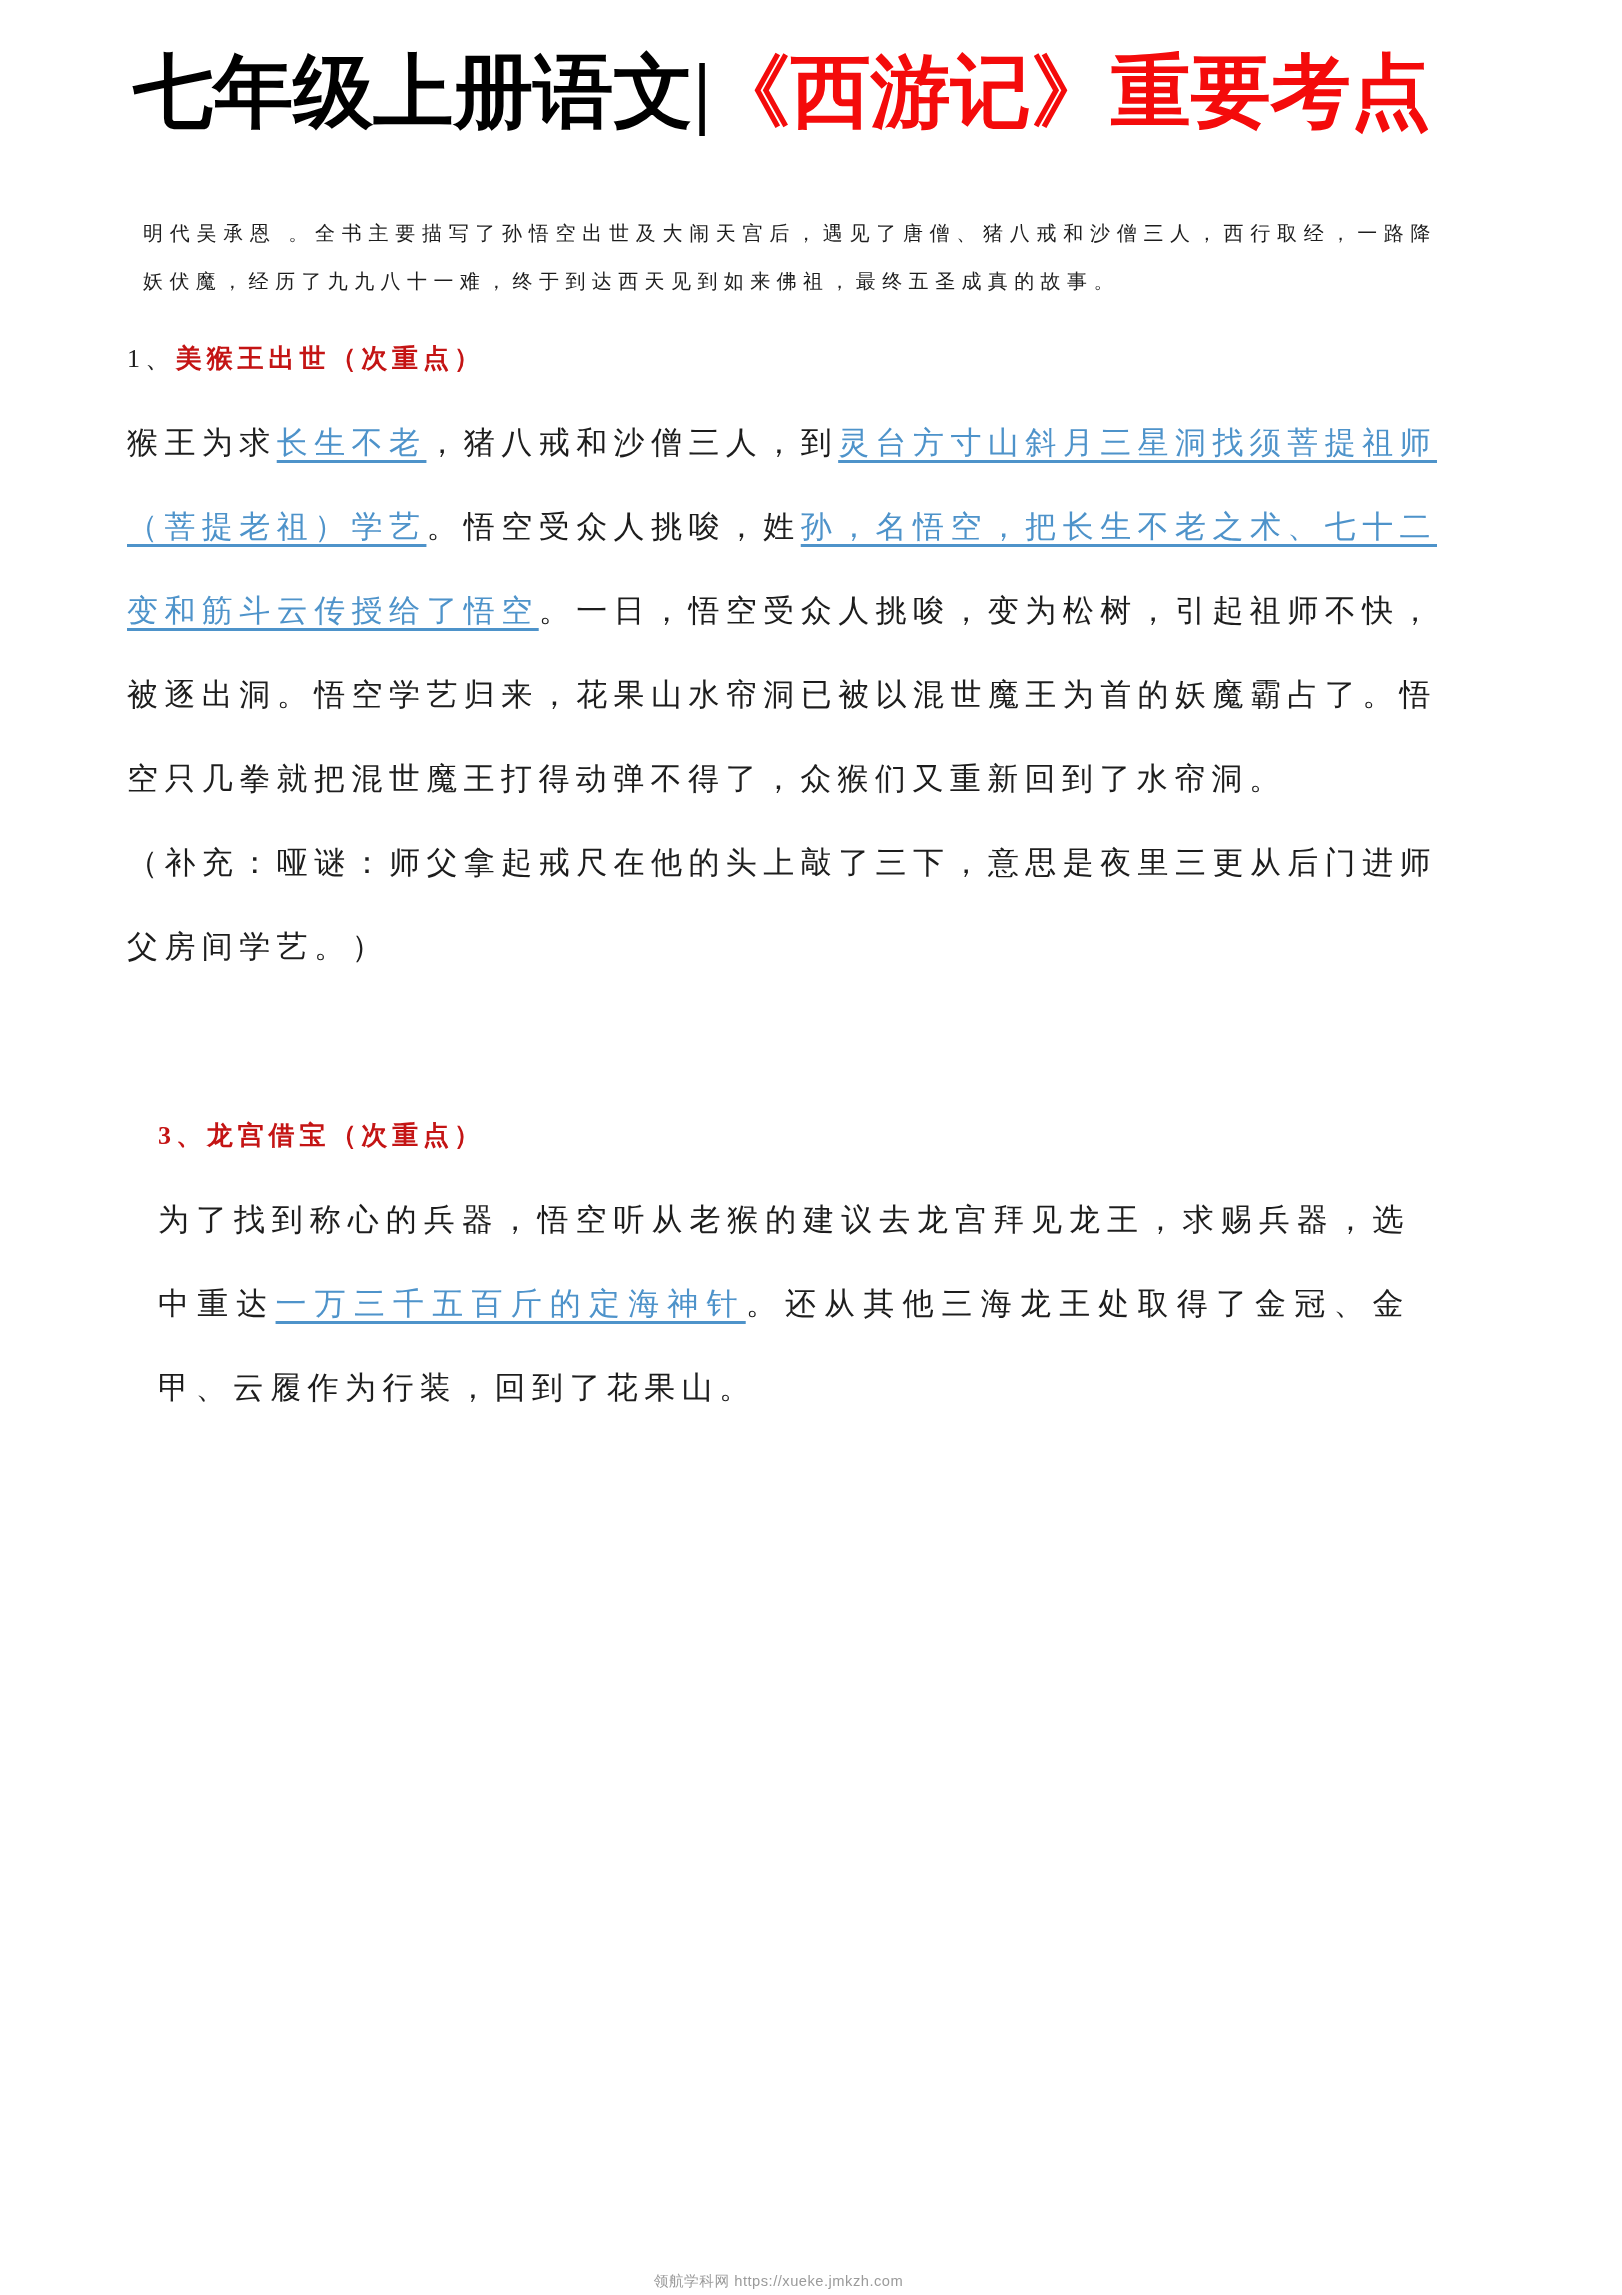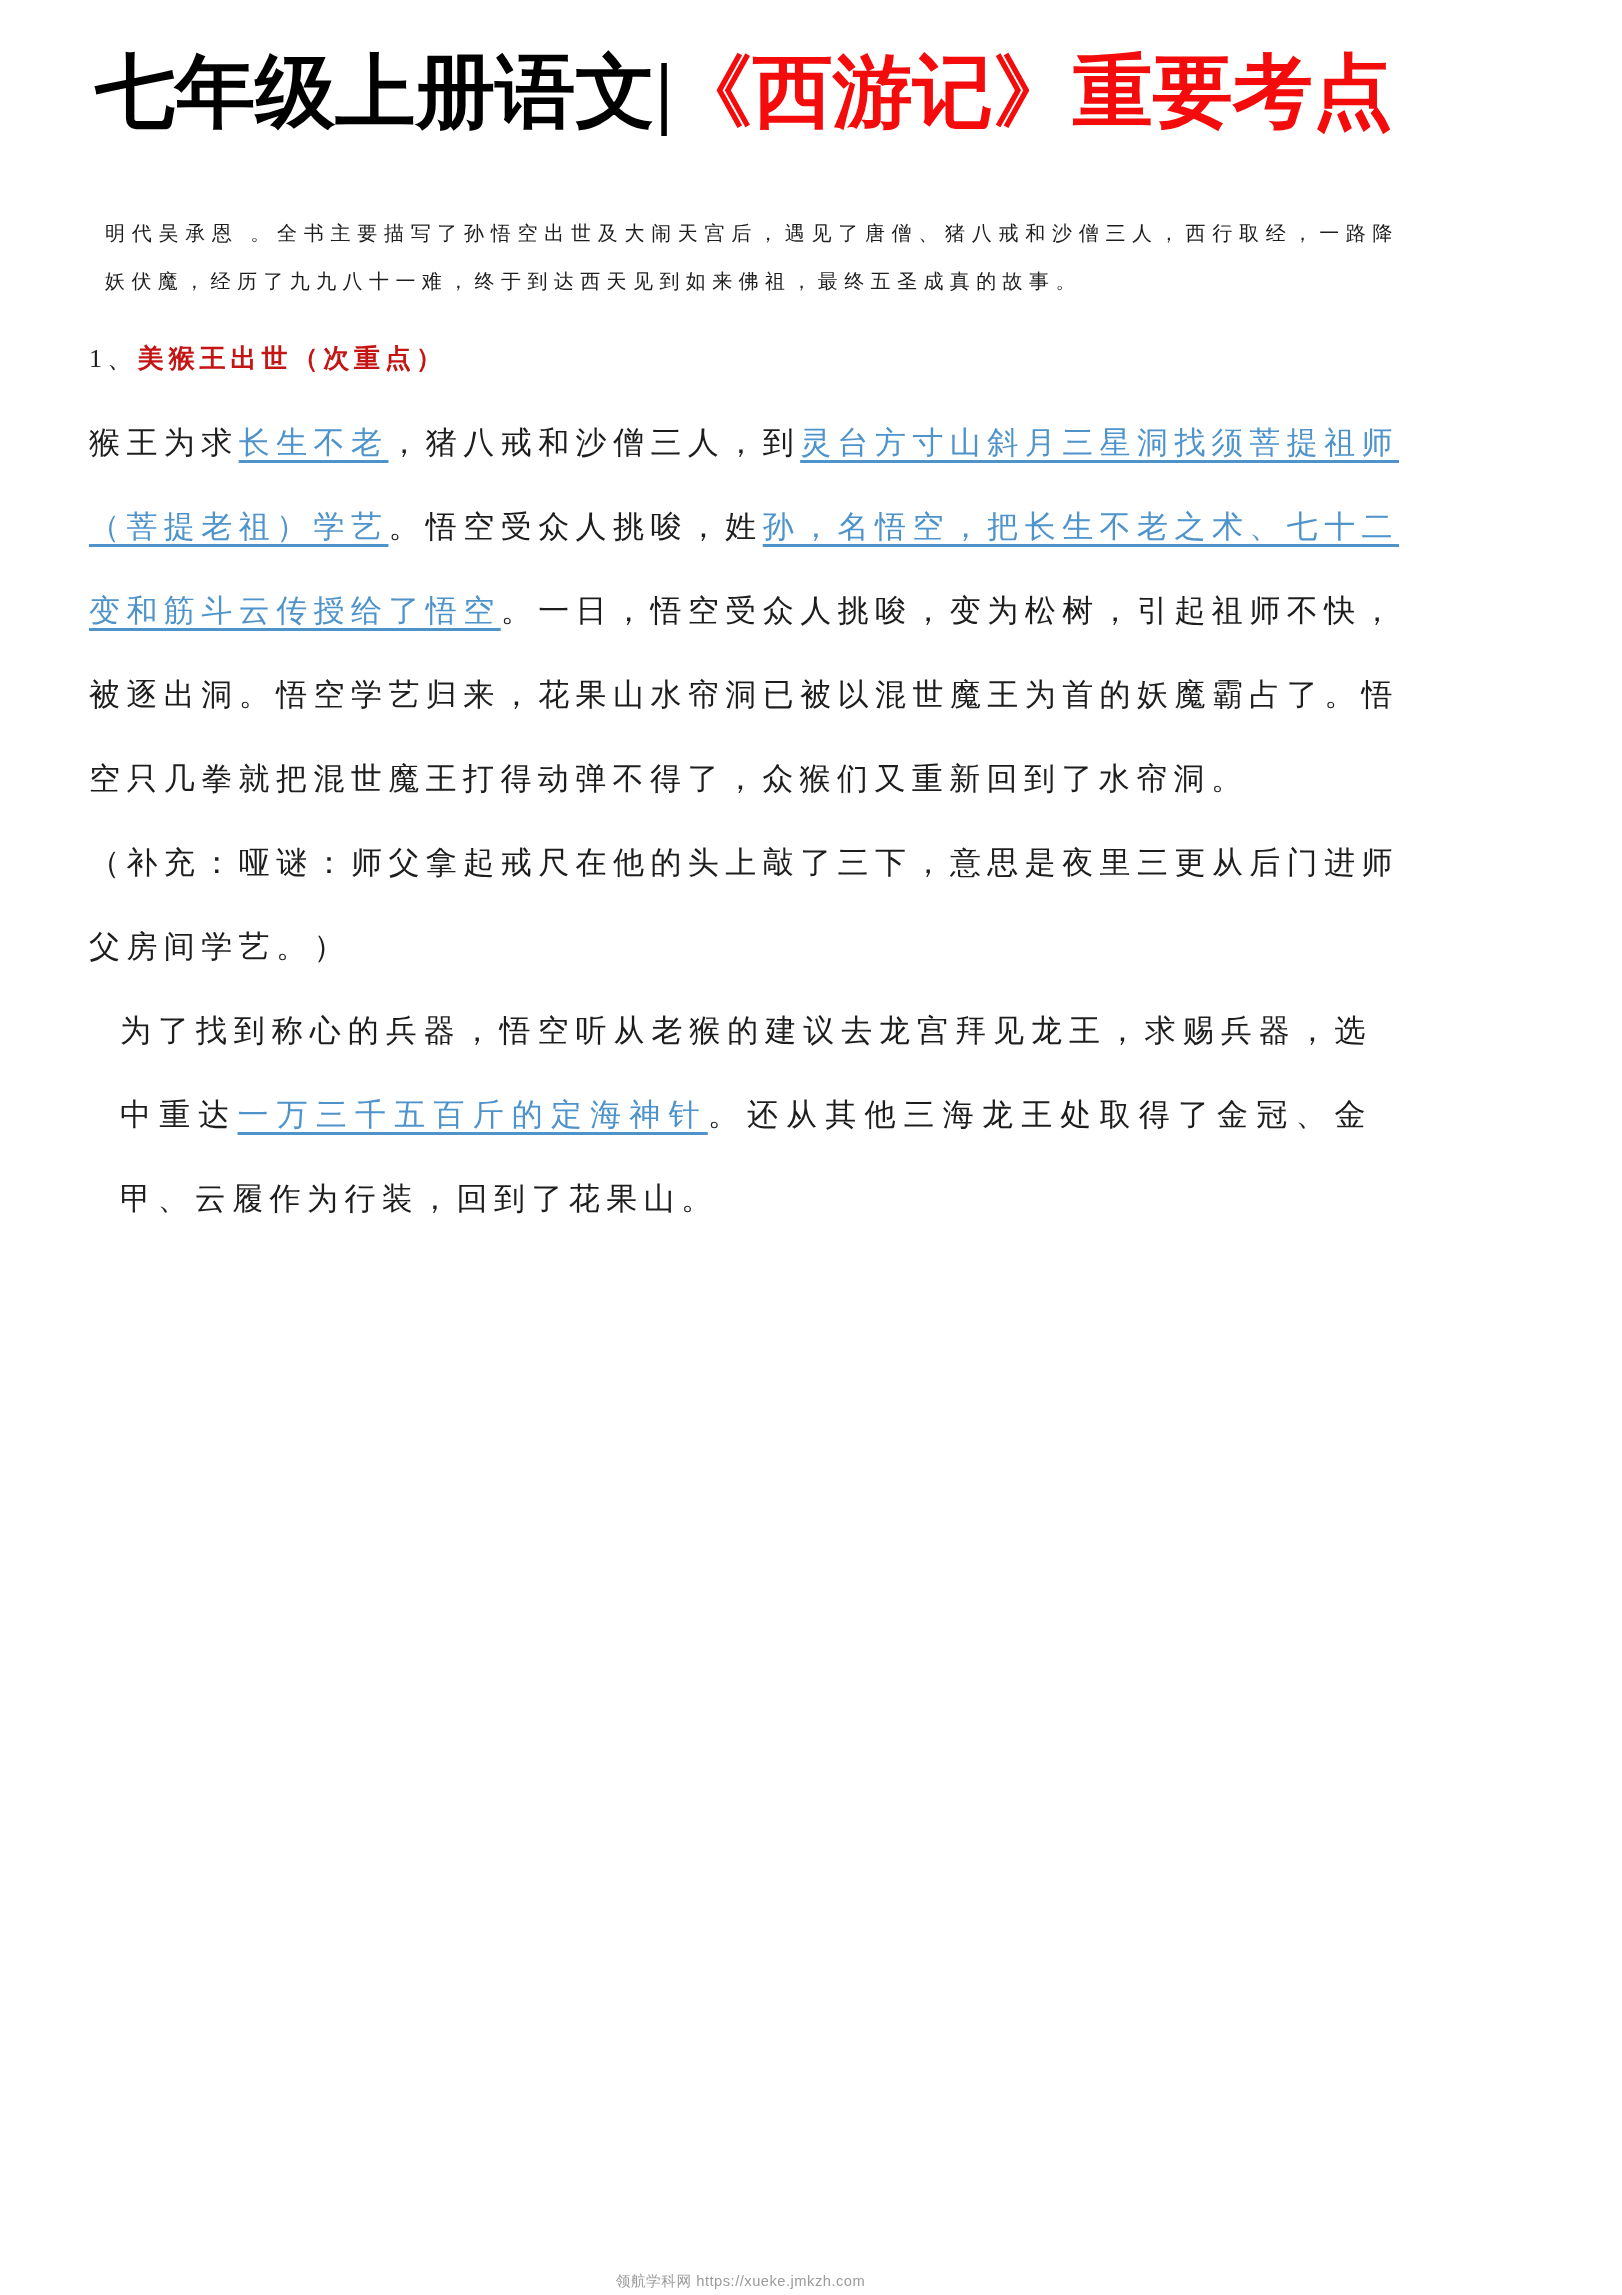--- a/index.html
+++ b/index.html
@@ -12,20 +12,21 @@
   }
   html,body{margin:0;padding:0;background:#ffffff;}
   .page{
     position:relative;
     width:1485px;
     height:2295px;
     background:#ffffff;
     overflow:hidden;
     font-family:"Liberation Serif","DejaVu Serif",serif;
     color:var(--body-black);
+    margin-left:38px;
   }
   .content{
     padding:0 86px 0 89px;
   }
   h1.doc-title{
     margin:43px 0 0 0;
     text-align:center;
     font-size:80px;
     line-height:99px;
     font-weight:bold;
@@ -93,20 +94,21 @@
 
     <div class="sections">
         <section class="sec">
           <h2><span class="num plain">1、</span><span class="ht">美猴王出世（次重点）</span></h2>
         </section>
         <section class="sec">
           <p class="para"><span class="run">猴王为求</span><span class="link">长生不老</span><span class="run">，猪八戒和沙僧三人，到</span><span class="link">灵台方寸山斜月三星洞找须菩提祖师（菩提老祖）学艺</span><span class="run">。悟空受众人挑唆，姓</span><span class="link">孙，名悟空，把长生不老之术、七十二变和筋斗云传授给了悟空</span><span class="run">。一日，悟空受众人挑唆，变为松树，引起祖师不快，被逐出洞。悟空学艺归来，花果山水帘洞已被以混世魔王为首的妖魔霸占了。悟空只几拳就把混世魔王打得动弹不得了，众猴们又重新回到了水帘洞。</span></p>
           <p class="para"><span class="run">（补充：哑谜：师父拿起戒尺在他的头上敲了三下，意思是夜里三更从后门进师父房间学艺。）</span></p>
         </section>
         <section class="sec indent">
+          <h2><span class="num red">3、</span><span class="ht">龙宫借宝（次重点）</span></h2>
           <p class="para"><span class="run">为了找到称心的兵器，悟空听从老猴的建议去龙宫拜见龙王，求赐兵器，选中重达</span><span class="link">一万三千五百斤的定海神针</span><span class="run">。还从其他三海龙王处取得了金冠、金甲、云履作为行装，回到了花果山。</span></p>
         </section>
       </div>
   </div>
 
   <div class="footer">领航学科网 https://xueke.jmkzh.com</div>
 </div>
 
 
 </body></html>

